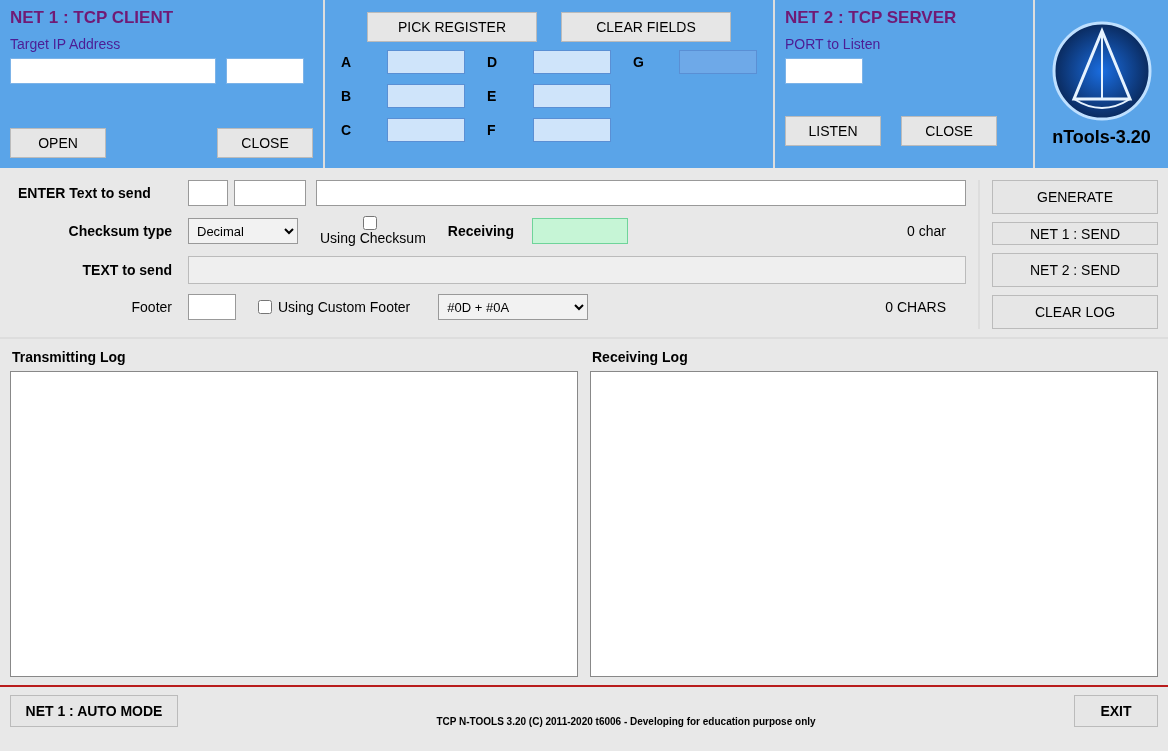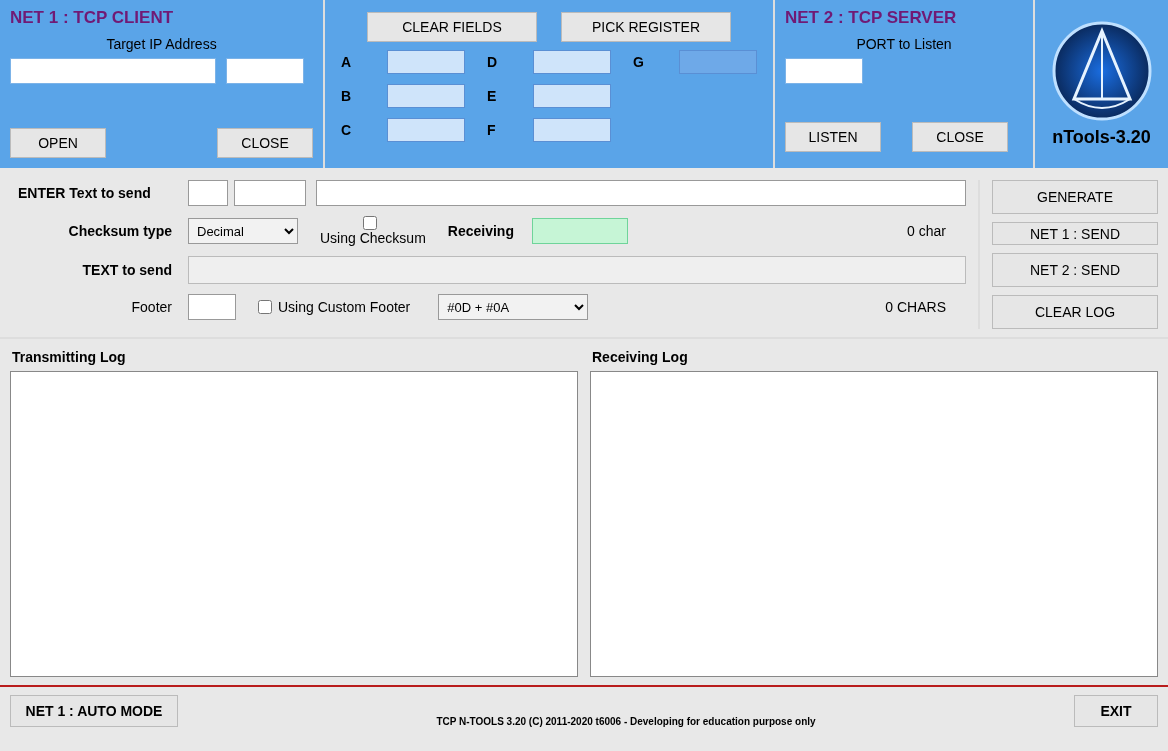--- a/index.html
+++ b/index.html
@@ -6,21 +6,21 @@
   body { margin: 0; padding: 0; width: 1168px; height: 751px; background: #e8e8e8; overflow: hidden; font-size: 14px; }
 
   .top { display: flex; height: 168px; }
   .panel-blue { background: #5aa4e8; padding: 8px 10px; position: relative; }
   .net1-panel { width: 325px; border-right: 2px solid #ddd; }
   .reg-panel  { width: 450px; border-right: 2px solid #ddd; }
   .net2-panel { width: 260px; border-right: 2px solid #ddd; }
   .logo-panel { flex: 1; display: flex; flex-direction: column; align-items: center; justify-content: center; }
 
   h3 { margin: 0 0 8px 0; font-size: 17px; font-weight: 700; color: #701a75; }
-  .lbl { font-size: 14px; color: #000000; text-align: center; }
+  .lbl { font-size: 14px; color: #4c1d95; }
   .lbl-bold { font-weight: 700; }
 
   input.txt {
     background: #fff; border: 1px solid #7cb3e8; height: 26px; padding: 2px 4px;
   }
   .btn {
     background: #e6e6e6; border: 1px solid #bbb; height: 30px; font-size: 14px;
     display: inline-flex; align-items: center; justify-content: center; cursor: default;
   }
 
@@ -29,21 +29,21 @@
   .net1-btn-row { position:absolute; bottom:10px; left:10px; right:10px; display:flex; justify-content:space-between; }
 
   
   .reg-btns { display:flex; gap:24px; justify-content:center; margin: 4px 0 8px; }
   .reg-grid { display:grid; grid-template-columns: 24px 78px 24px 78px 24px 78px; column-gap:22px; row-gap:10px; align-items:center; padding-left:6px; }
   .reg-grid .rl { font-weight:700; text-align:left; }
   .reg-grid input { height:24px; background:#cfe4fa; border:1px solid #5a8fd4; width:78px; }
   .reg-g { background:#6ea9e8 !important; }
 
   
-  .net2-btn-row { position:absolute; bottom:16px; left:10px; right:10px; display:flex; gap:31px; }
+  .net2-btn-row { position:absolute; bottom:22px; left:10px; right:10px; display:flex; gap:20px; }
 
   
   .logo-svg { width:100px; height:100px; }
   .logo-title { font-weight:700; font-size:18px; color:#000; margin-top:6px; }
 
   
   .middle { display:flex; padding: 12px 10px 8px 10px; gap:12px; border-bottom: 2px solid #ddd; }
   .mid-left { flex:1; }
   .mid-right { width:180px; display:flex; flex-direction:column; gap:8px; border-left:2px solid #ddd; padding-left:12px; }
 
@@ -90,22 +90,22 @@
       <input class="txt" style="width: 78px;" value="">
     </div>
     <div class="net1-btn-row">
       <button class="btn btn-med">OPEN</button>
       <button class="btn btn-med">CLOSE</button>
     </div>
   </div>
 
   <div class="panel-blue reg-panel">
     <div class="reg-btns">
+      <button class="btn btn-wide">PICK REGISTER</button>
       <button class="btn btn-wide">CLEAR FIELDS</button>
-      <button class="btn btn-wide">PICK REGISTER</button>
     </div>
     <div class="reg-grid">
       <div class="rl">A</div>
       <input style="">
       <div class="rl">D</div>
       <input style="">
       <div class="rl">G</div>
       <input class="reg-g" style="">
 
       <div class="rl">B</div>

